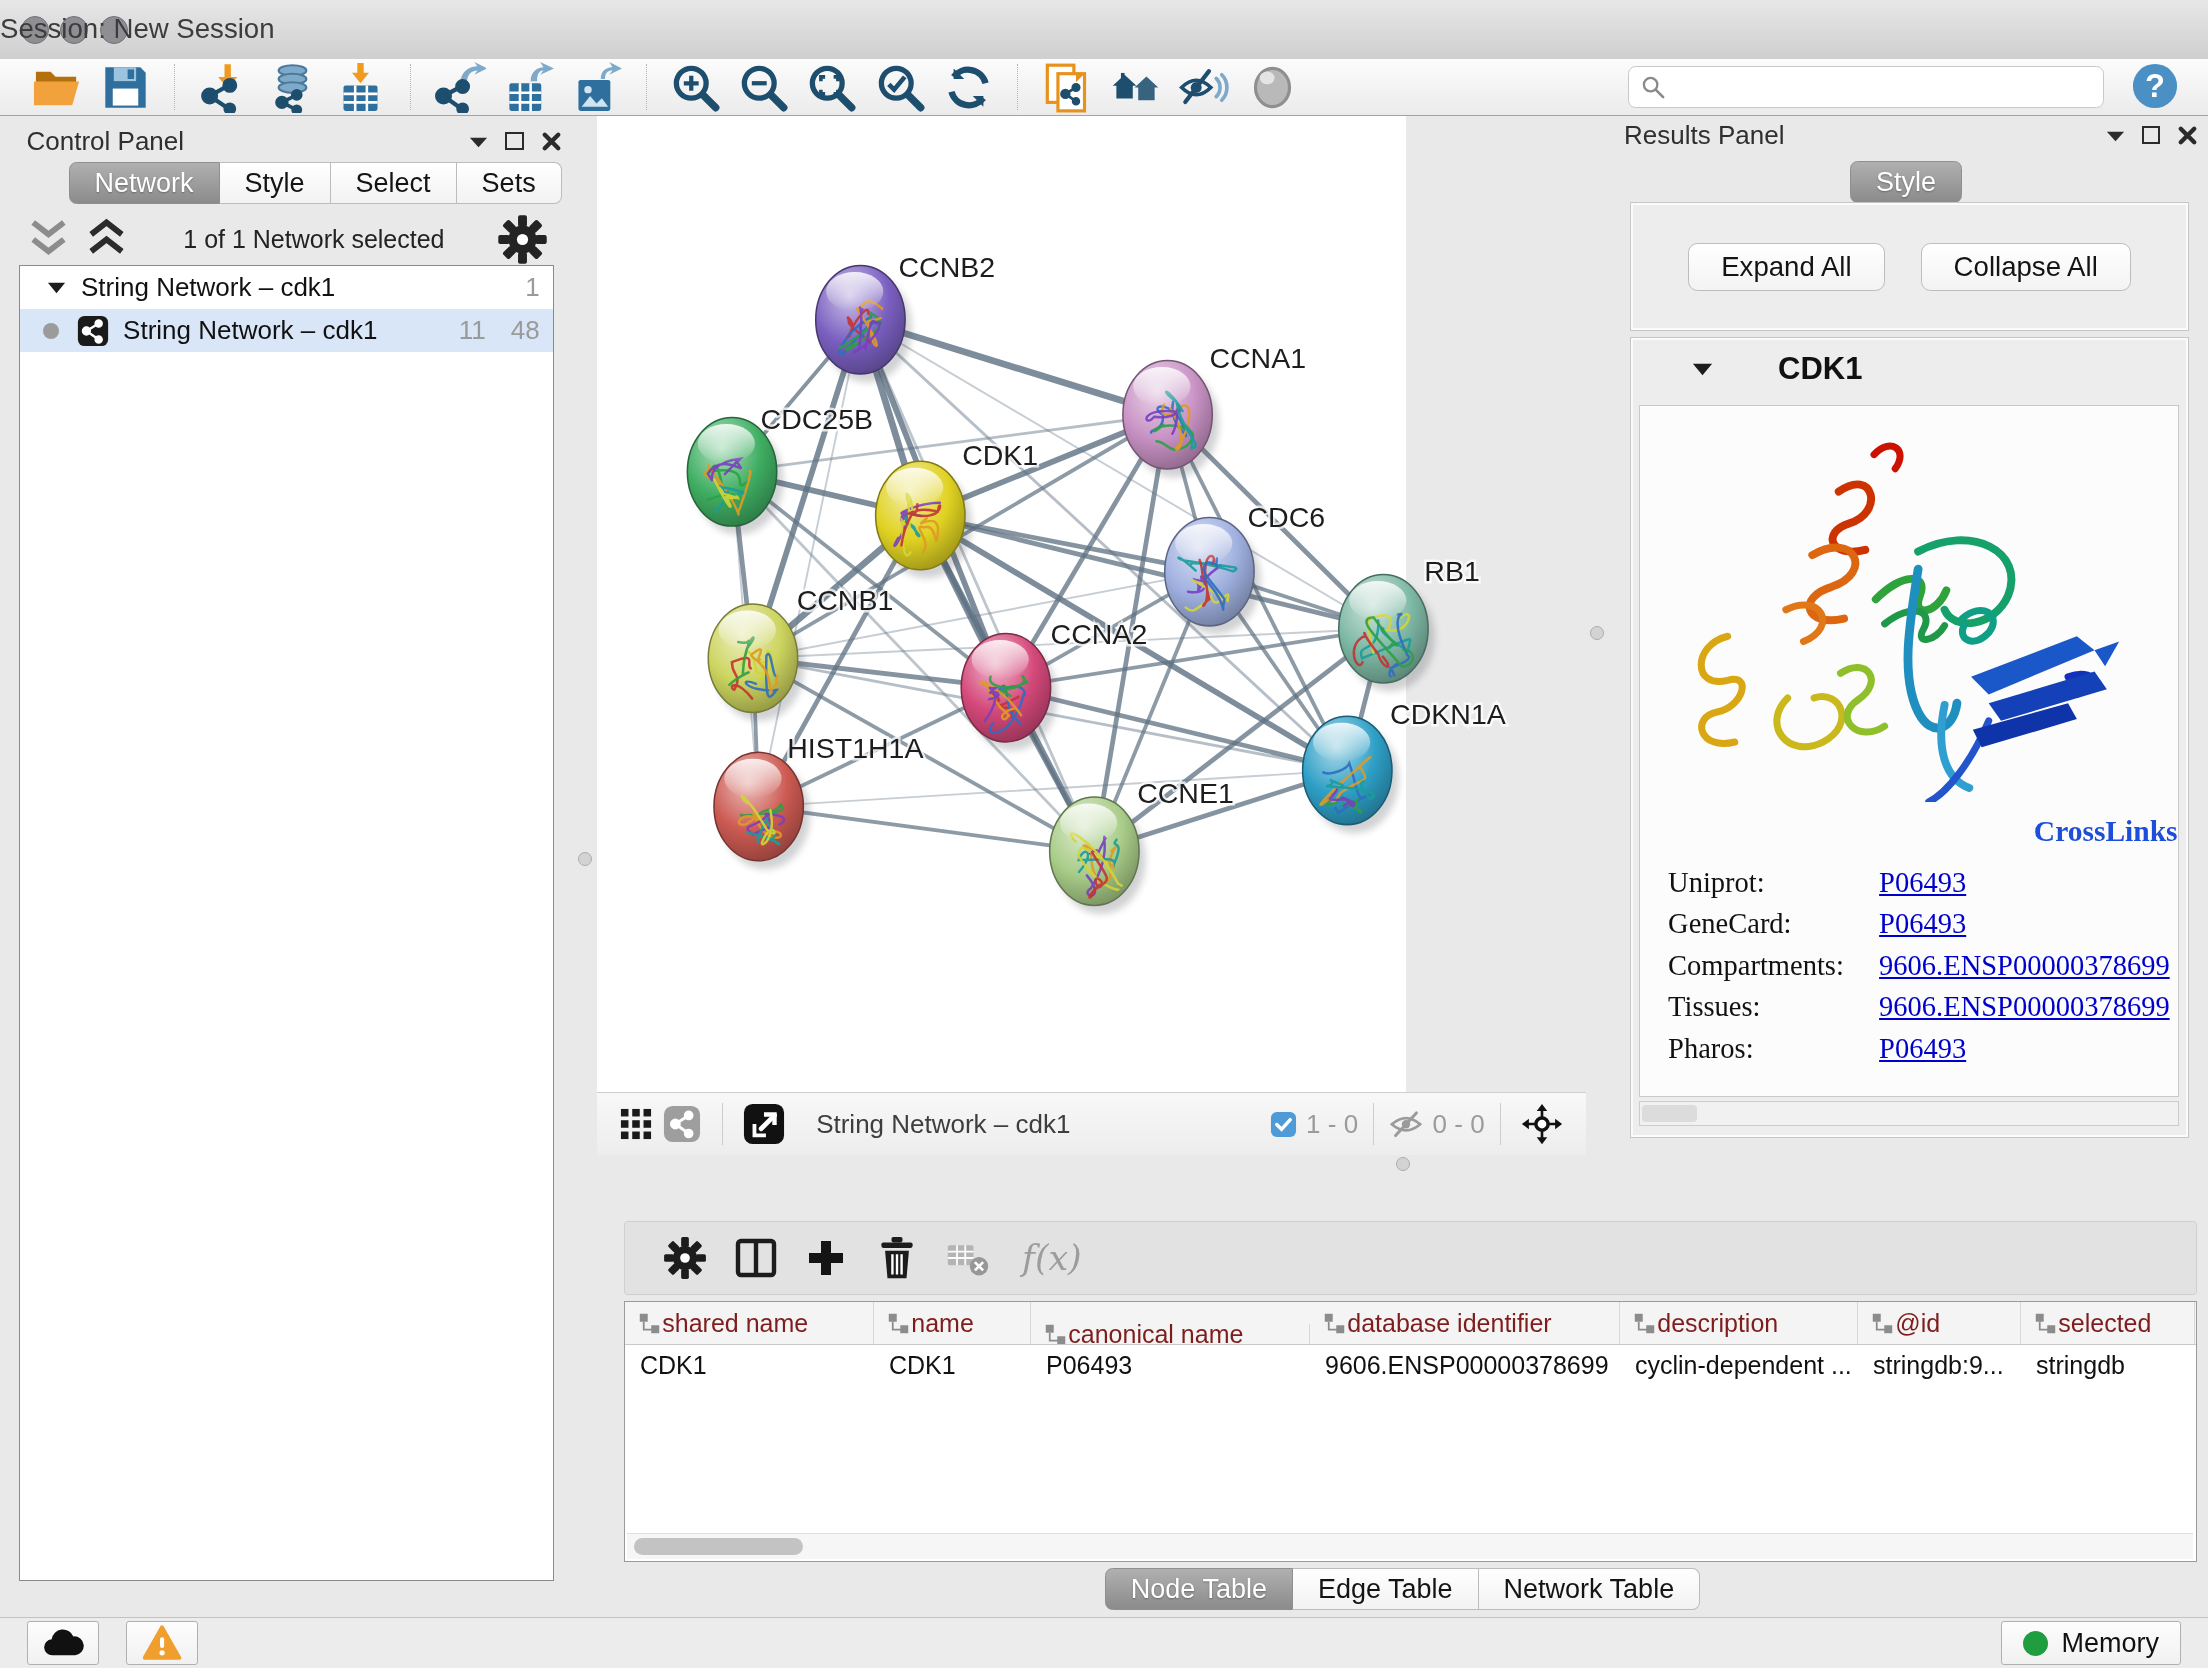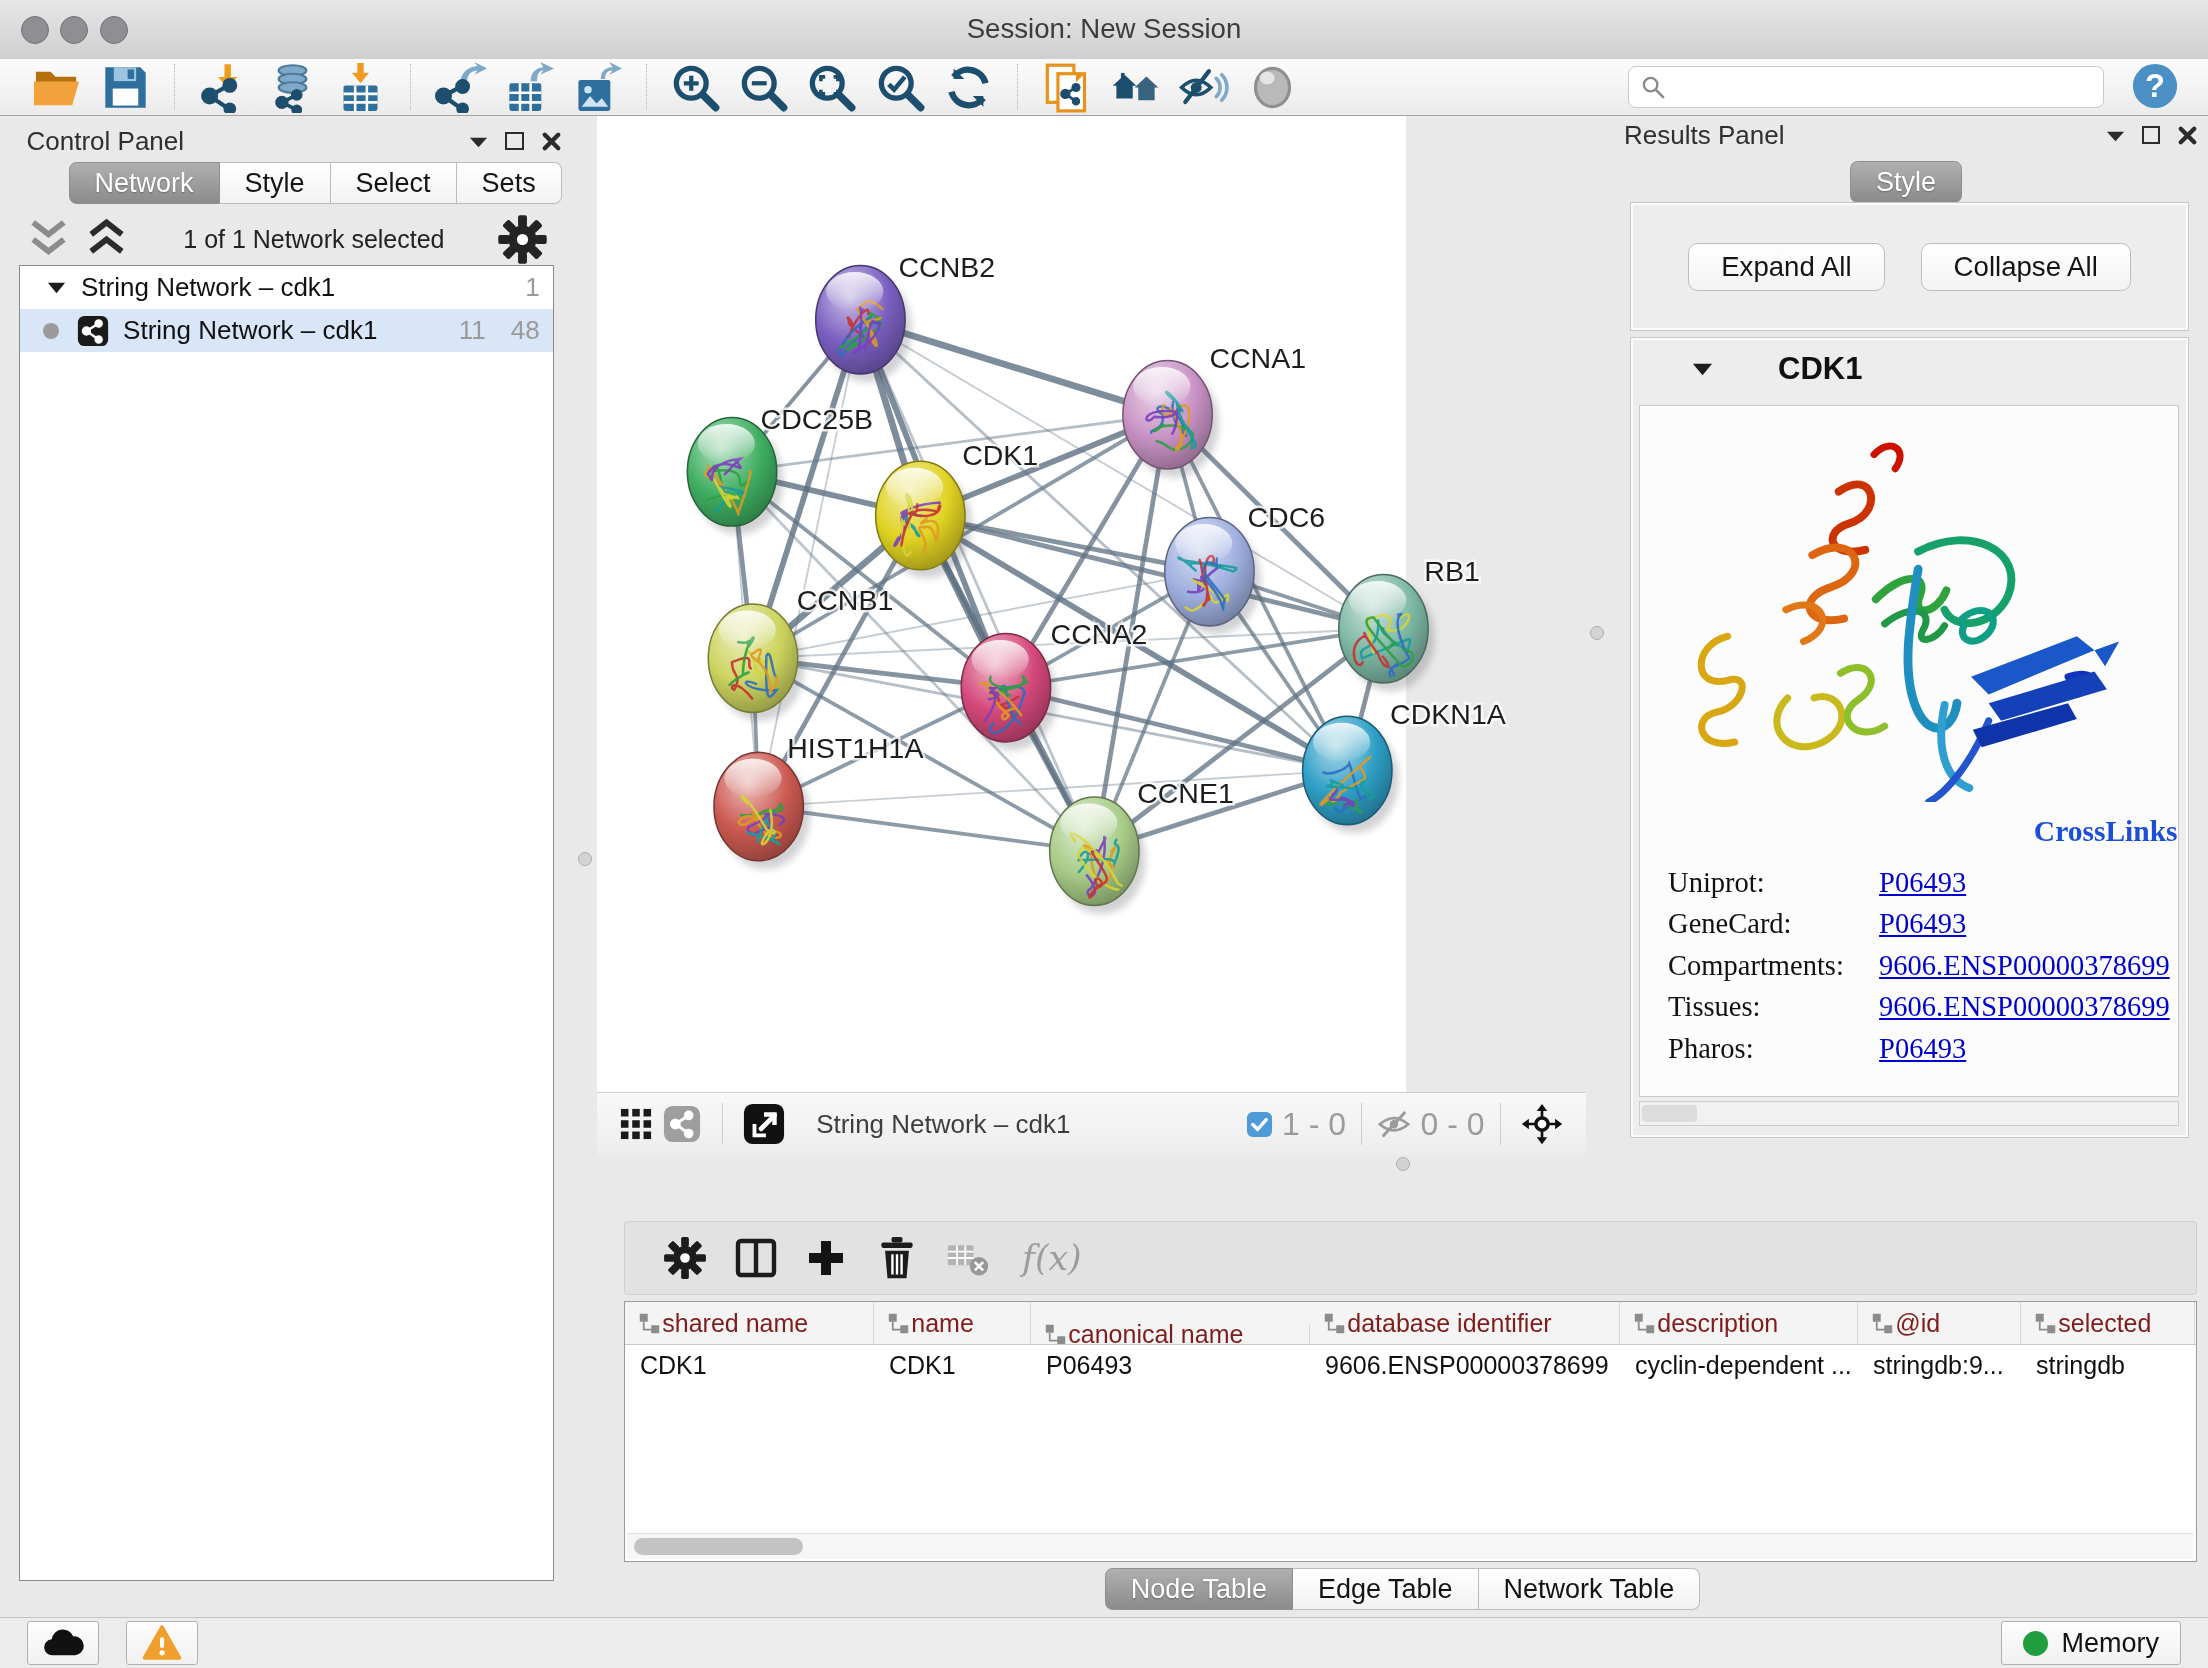--- a/index.html
+++ b/index.html
@@ -8,21 +8,21 @@
     background:#e9e9e9;font-family:"Liberation Sans",sans-serif;
     -webkit-font-smoothing:antialiased;
   }
   .abs{position:absolute;}
 
   
   .titlebar{left:0;top:0;width:2208px;height:59px;
     background:linear-gradient(#e7e7e7,#cfcfcf);border-bottom:1px solid #b2b2b2;}
   .lights{position:absolute;left:21px;top:16px;display:flex;gap:11.4px;}
   .light{width:26px;height:26px;border-radius:50%;background:#8e8e93;border:1px solid #72727a;}
-  .win-title{position:absolute;left:0;right:0;top:13.3px;text-align:center;
+  .win-title{position:absolute;left:0;right:0;top:13.3px;text-align:left;
     font-size:27.6px;color:#3c3c3c;font-weight:500;}
 
   
   .toolbar{left:0;top:59px;width:2208px;height:57px;
     background:linear-gradient(#fcfcfc,#ebebeb);border-bottom:1.9px solid #a2a2a2;
     display:flex;align-items:center;padding:0 23px;box-sizing:border-box;}
   .tb{background:none;border:none;padding:0;margin:0 8.6px;cursor:pointer;display:flex;align-items:center;}
   .tb svg{width:51px;height:51px;display:block;}
   .tsep{width:0;height:46px;border-left:1.9px dotted #b5b5b5;margin:0 15px;}
   .searchbox{margin-left:auto;width:476px;height:42px;background:#fff;border:1.9px solid #c9c9c9;
@@ -61,21 +61,21 @@
   
   .split-dot{width:14.3px;height:14.3px;border-radius:50%;background:#d3d3d3;border:1px solid #adadad;box-sizing:border-box;}
 
   
   .net-canvas{left:597px;top:116px;width:809px;height:976px;background:#fff;}
   .net-footer{left:597px;top:1092px;width:989px;height:63px;
     background:linear-gradient(#f8f8f8,#ededed);border-top:1px solid #cfcfcf;
     display:flex;align-items:center;padding:0 17px;box-sizing:border-box;}
   .nf-sep{width:0;height:42px;border-left:1px solid #cdcdcd;margin:0 15px;}
   .nf-title{font-size:26px;color:#3e3e3e;margin-left:25px;}
-  .nf-count{font-size:32px;color:#9b9b9b;margin-left:9.5px;}
+  .nf-count{font-size:26px;color:#9b9b9b;margin-left:9.5px;}
   .nf-ico{background:none;border:none;padding:0;margin:0 5.7px;display:flex;align-items:center;cursor:pointer;}
 
   
   .results-panel{left:1609px;top:116px;width:599px;height:1039px;}
   .rp-tab{position:absolute;left:241px;top:45px;}
   .rp-tab .tab{border-radius:7.6px;border-left:1px solid #8f8f8f;}
   .rp-box{position:absolute;left:21px;background:#ededed;border:1.9px solid #c6c6c6;
     box-shadow:inset 0 0 0 1.9px #fbfbfb;box-sizing:border-box;}
   .rp-buttons{top:86px;width:559px;height:129px;display:flex;align-items:center;justify-content:center;gap:36px;}
   .btn{height:48px;padding:0 32px;background:linear-gradient(#ffffff,#f3f3f3);

